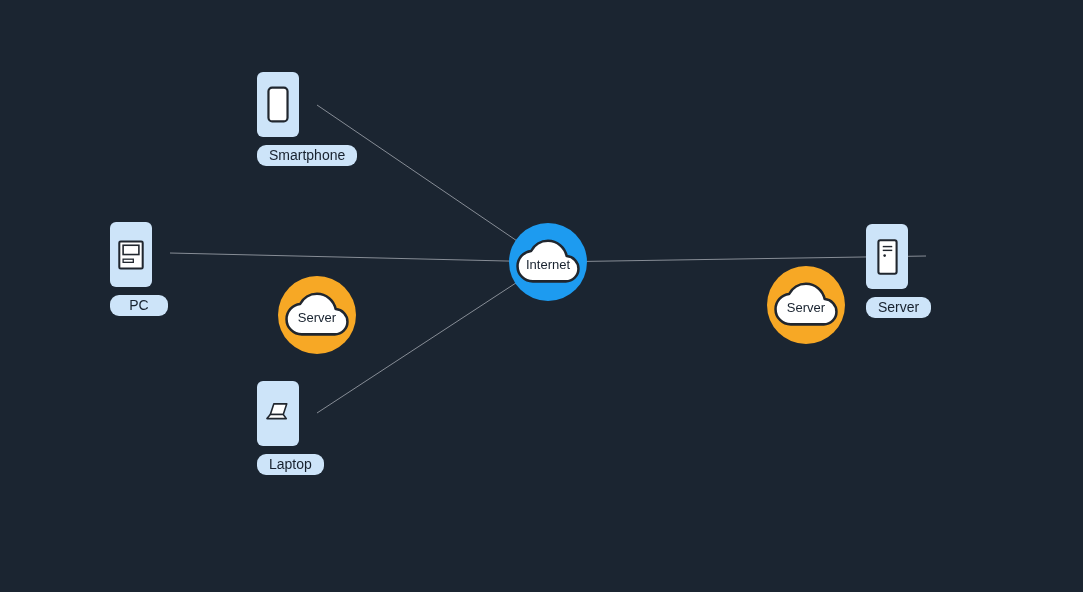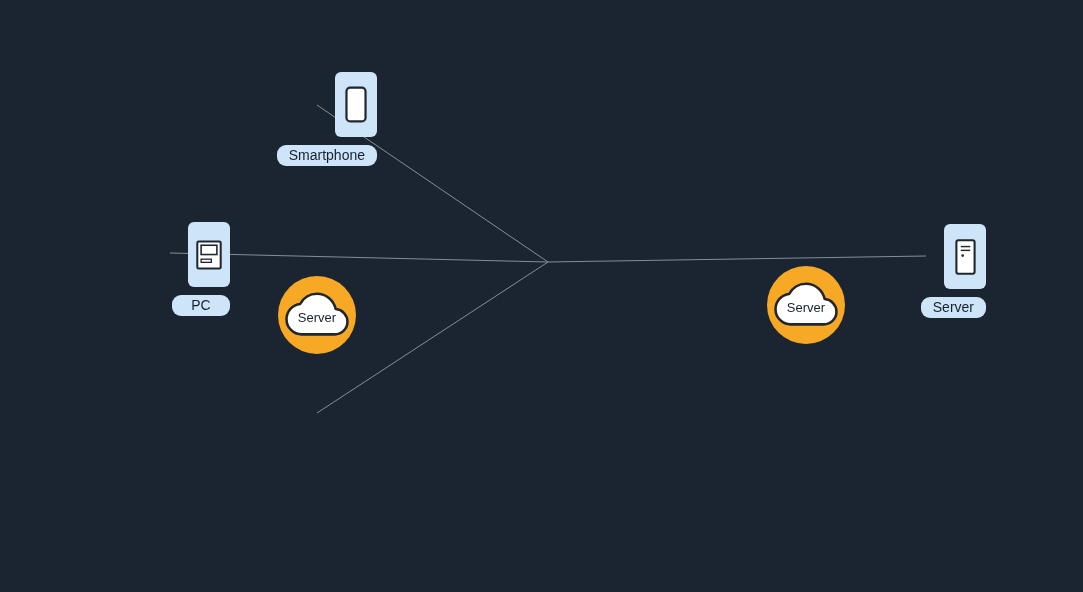--- a/index.html
+++ b/index.html
@@ -18,21 +18,21 @@
   .edges { position: absolute; left: 0; top: 0; z-index: 1; }
   .edges line { stroke: var(--edge, #878d96); stroke-width: 1; }
 
   
   .device-node {
     position: absolute;
     z-index: 2;
     width: 120px;
     display: flex;
     flex-direction: column;
-    align-items: flex-end;
+    align-items: flex-start;
   }
   .device-box {
     width: 42px;
     height: 65px;
     border-radius: 6px;
     background: var(--node-fill, #cde4f9);
     display: flex;
     align-items: center;
     justify-content: center;
   }
@@ -110,40 +110,55 @@
     <div class="device-box">
       <svg viewBox="0 0 28 32" width="26" height="30">
         <rect x="1.4" y="1.4" width="25.2" height="29.2" rx="1.5" fill="#ffffff" stroke="#20262e" stroke-width="2.2"></rect>
         <rect x="5.5" y="5.5" width="17" height="10" fill="#ffffff" stroke="#20262e" stroke-width="1.7"></rect>
         <rect x="5.5" y="20.5" width="11" height="3.4" fill="#ffffff" stroke="#20262e" stroke-width="1.4"></rect>
       </svg>
     </div>
     <div class="device-label">PC</div>
   </div>
 
+  <div class="device-node" id="node-laptop">
+    <div class="device-box">
+      <svg viewBox="0 0 30 26" width="28" height="24">
+        <path d="M10.5 2 L24.5 2 L20.7 13.5 L6.7 13.5 Z" fill="#ffffff" stroke="#20262e" stroke-width="1.7" stroke-linejoin="round"></path>
+        <path d="M6.7 13.5 L20.7 13.5 L24 18 L3 18 Z" fill="#ffffff" stroke="#20262e" stroke-width="1.7" stroke-linejoin="round"></path>
+      </svg>
+    </div>
+    <div class="device-label">Laptop</div>
+  </div>
 
   <div class="device-node" id="node-server">
     <div class="device-box">
       <svg viewBox="0 0 22 38" width="21" height="36">
         <rect x="1.4" y="1.4" width="19.2" height="35.2" rx="2" fill="#ffffff" stroke="#20262e" stroke-width="2.2"></rect>
         <line x1="6" y1="8" x2="16" y2="8" stroke="#20262e" stroke-width="1.5"></line>
         <line x1="6" y1="12" x2="16" y2="12" stroke="#20262e" stroke-width="1.5"></line>
         <circle cx="8" cy="17.5" r="1.4" fill="#20262e"></circle>
       </svg>
     </div>
     <div class="device-label">Server</div>
   </div>
 
   <div class="cloud-node orange" id="node-clients">
     <svg class="cloud-shape" viewBox="-1 3 26 18" width="66" height="46">
       <path d="M19.35 10.04C18.67 6.59 15.64 4 12 4 9.11 4 6.6 5.64 5.35 8.04 2.34 8.36 0 10.91 0 14c0 3.31 2.69 6 6 6h13c2.76 0 5-2.24 5-5 0-2.64-2.05-4.78-4.65-4.96z" fill="#ffffff" stroke="#20262e" stroke-width="1" stroke-linejoin="round"></path>
     </svg>
     <span class="cloud-label">Server</span>
   </div>
 
+  <div class="cloud-node blue" id="node-internet">
+    <svg class="cloud-shape" viewBox="-1 3 26 18" width="66" height="46">
+      <path d="M19.35 10.04C18.67 6.59 15.64 4 12 4 9.11 4 6.6 5.64 5.35 8.04 2.34 8.36 0 10.91 0 14c0 3.31 2.69 6 6 6h13c2.76 0 5-2.24 5-5 0-2.64-2.05-4.78-4.65-4.96z" fill="#ffffff" stroke="#20262e" stroke-width="1" stroke-linejoin="round"></path>
+    </svg>
+    <span class="cloud-label">Internet</span>
+  </div>
 
   <div class="cloud-node orange" id="node-server-cloud">
     <svg class="cloud-shape" viewBox="-1 3 26 18" width="66" height="46">
       <path d="M19.35 10.04C18.67 6.59 15.64 4 12 4 9.11 4 6.6 5.64 5.35 8.04 2.34 8.36 0 10.91 0 14c0 3.31 2.69 6 6 6h13c2.76 0 5-2.24 5-5 0-2.64-2.05-4.78-4.65-4.96z" fill="#ffffff" stroke="#20262e" stroke-width="1" stroke-linejoin="round"></path>
     </svg>
     <span class="cloud-label">Server</span>
   </div>
 
 </div>
 

